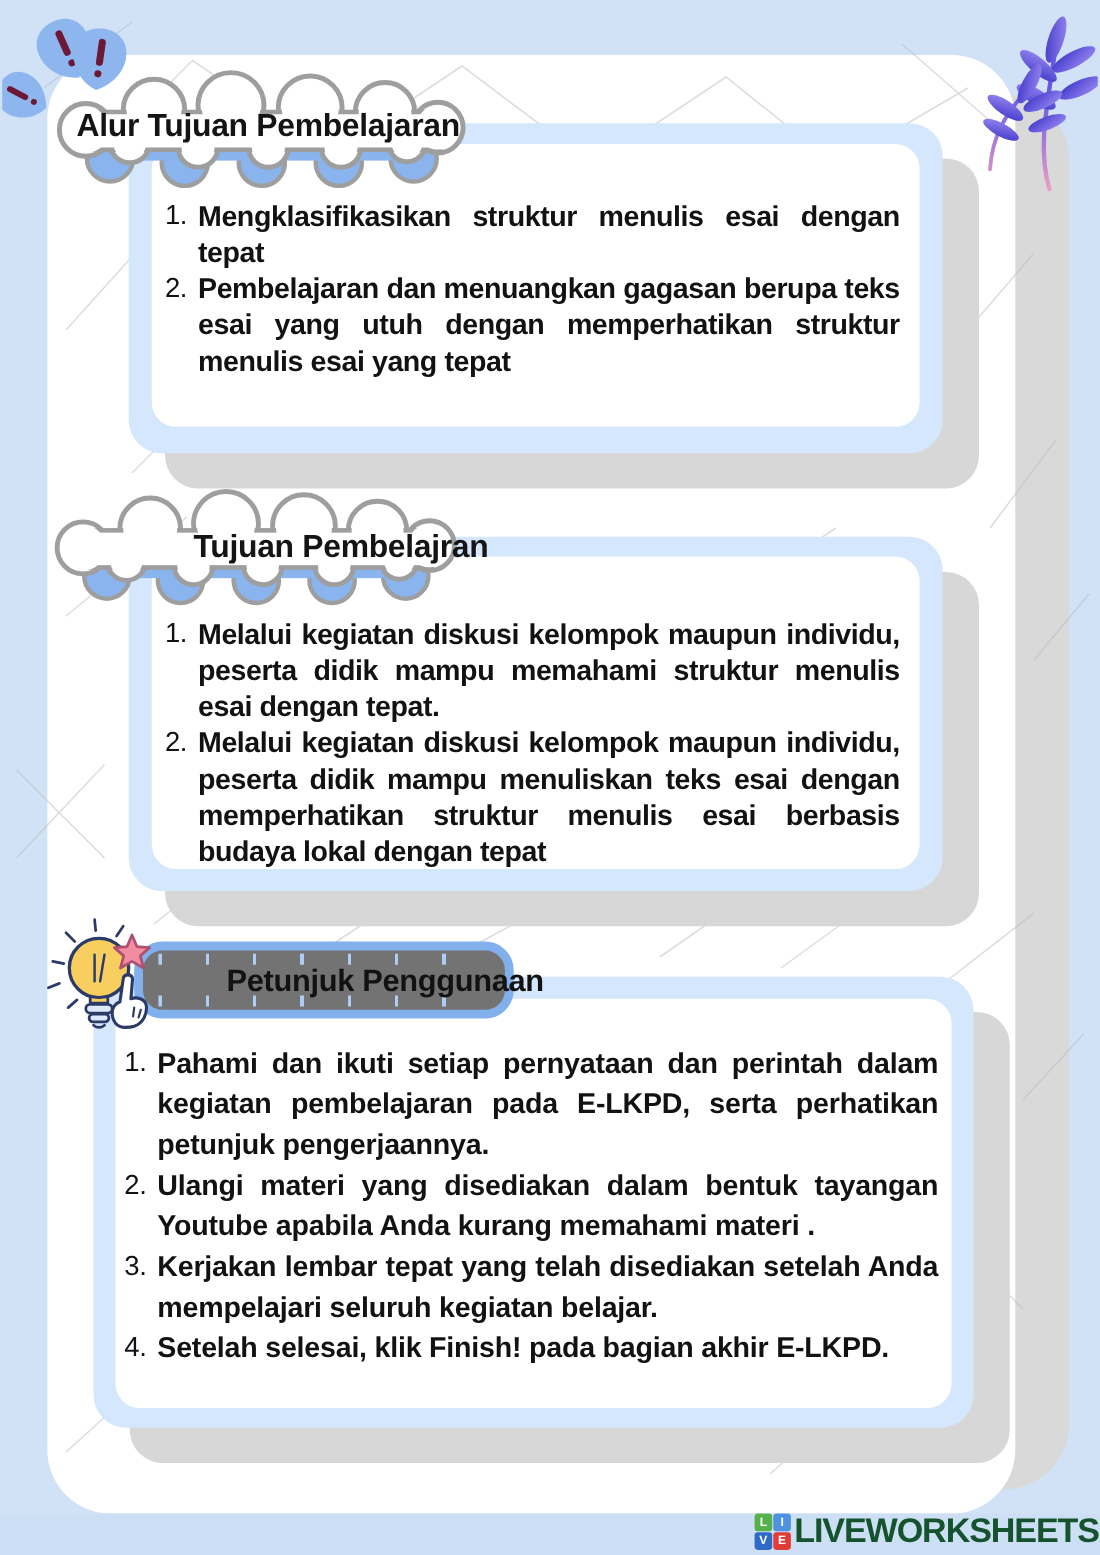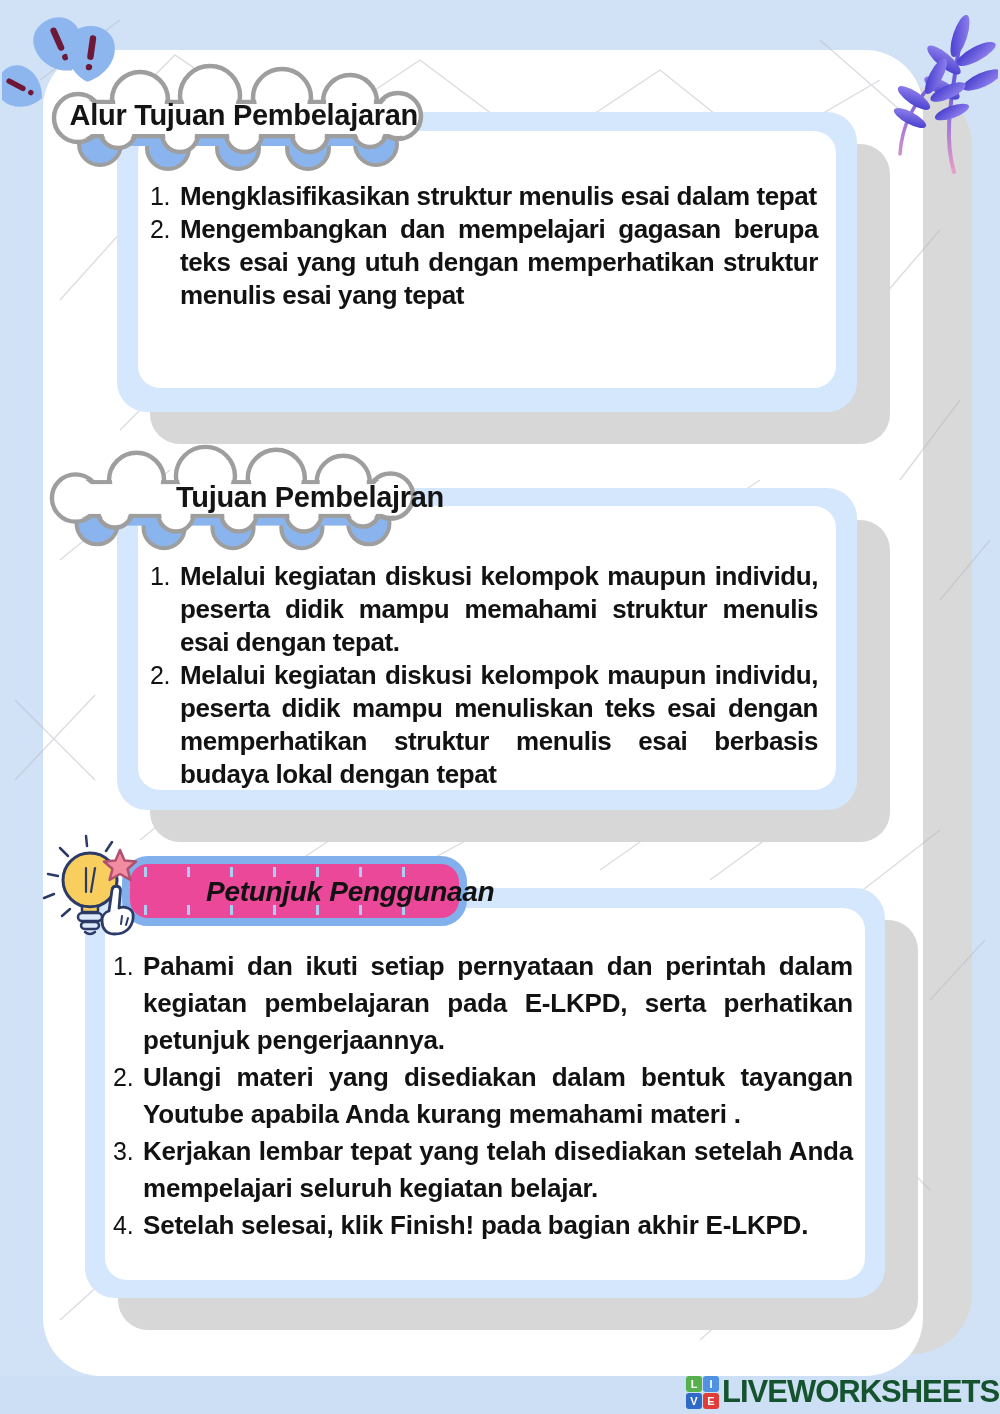--- a/index.html
+++ b/index.html
@@ -51,21 +51,21 @@
     text-align:right;white-space:nowrap;
   }
   #cloud1{left:48px;top:70px;width:380px;height:100px;}
   #cloud1-title{left:58px;top:99px;width:360px;}
   #cloud2{left:46px;top:448px;width:374px;height:104px;}
   #cloud2-title{left:56px;top:481px;width:388px;}
 
   
   #pill{
     left:122px;top:856px;width:345px;height:70px;
-    background:#ec4899;border:8px solid #82b0ec;border-radius:26px;font-style:italic;
+    background:#737373;border:8px solid #82b0ec;border-radius:26px;
   }
   .pill-ticks{
     position:absolute;left:14px;right:14px;height:10px;
     background:repeating-linear-gradient(90deg,#aecdf5 0 3px,transparent 3px 43px);
   }
   #pill-ticks-top{top:3px;}
   #pill-ticks-bottom{bottom:3px;}
   #pill-title{
     position:absolute;left:76px;top:12px;
     font-weight:700;font-size:28px;letter-spacing:-0.3px;white-space:nowrap;
@@ -131,25 +131,25 @@
         <path d="M860,1120 L930,1190"></path>
     </g>
   </svg>
 
   <div class="abs card-shadow" id="card1-shadow"></div>
   <div class="abs card-outer" id="card1-outer"></div>
   <div class="abs card-inner" id="card1-inner"></div>
   <div class="abs list-a" id="list1">
       <div class="li">
         <span class="num">1.</span>
-        <span class="txt">Mengklasifikasikan struktur menulis esai dalam tepat</span>
+        <span class="txt">Mengklasifikasikan struktur menulis esai dengan tepat</span>
       </div>
       <div class="li">
         <span class="num">2.</span>
-        <span class="txt">Mengembangkan dan mempelajari gagasan berupa teks esai yang utuh dengan memperhatikan struktur menulis esai yang tepat</span>
+        <span class="txt">Pembelajaran dan menuangkan gagasan berupa teks esai yang utuh dengan memperhatikan struktur menulis esai yang tepat</span>
       </div>
     </div>
 
   <div class="abs card-shadow" id="card2-shadow"></div>
   <div class="abs card-outer" id="card2-outer"></div>
   <div class="abs card-inner" id="card2-inner"></div>
   <div class="abs list-a" id="list2">
       <div class="li">
         <span class="num">1.</span>
         <span class="txt">Melalui kegiatan diskusi kelompok maupun individu, peserta didik mampu memahami struktur menulis esai dengan tepat.</span>

